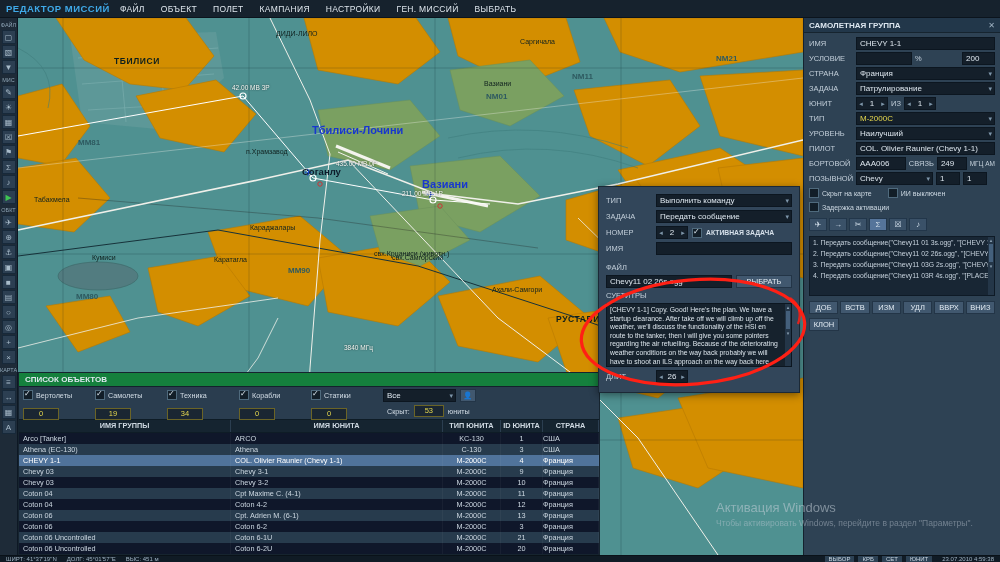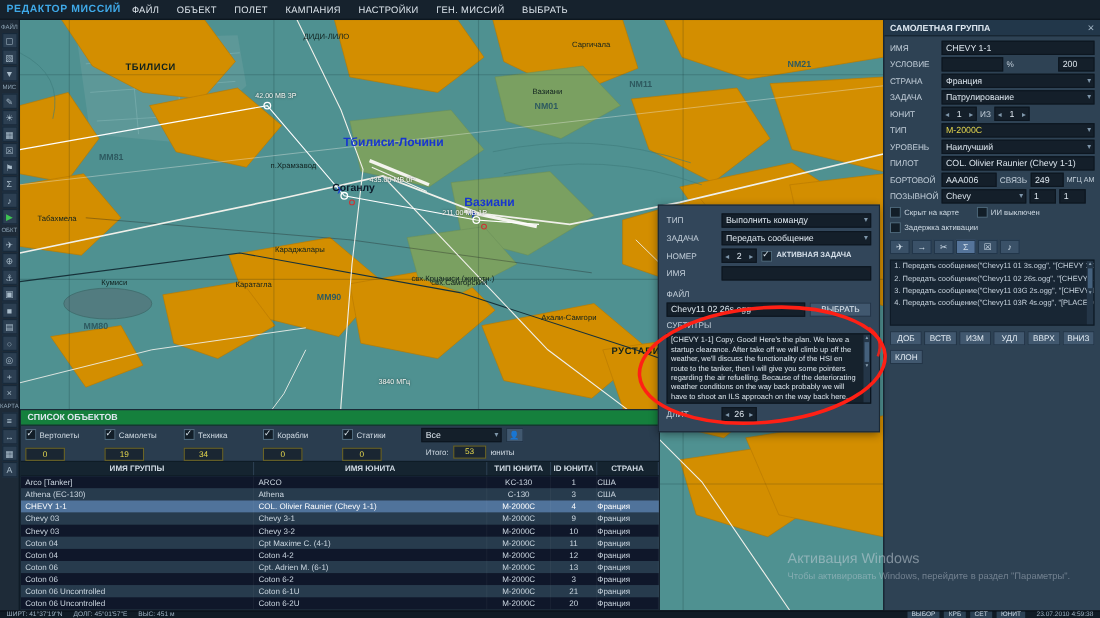--- a/index.html
+++ b/index.html
@@ -217,21 +217,21 @@
     </svg>
     <div class="map-labels">
 
     <span class="m-town" style="left: 258px; top: 12px;">ДИДИ-ЛИЛО</span>
         <span class="m-town" style="left: 502px; top: 20px;">Саргичала</span>
         <span class="m-grid" style="left: 698px; top: 36px;">NM21</span>
         <span class="m-grid" style="left: 554px; top: 54px;">NM11</span>
         <span class="m-city" style="left: 96px; top: 38px;">ТБИЛИСИ</span>
         <span class="m-town" style="left: 466px; top: 62px;">Вазиани</span>
         <span class="m-grid" style="left: 468px; top: 74px;">NM01</span>
-        <span class="m-grid" style="left: 72px; top: 120px;">MM81</span>
+        <span class="m-grid" style="left: 60px; top: 120px;">MM81</span>
         <span class="m-air" style="left: 294px; top: 106px;">Тбилиси-Лочини</span>
         <span class="m-town" style="left: 228px; top: 130px;">п.Храмзавод</span>
         <span class="m-bold" style="left: 284px; top: 148px;">Соганлу</span>
         <span class="m-air" style="left: 404px; top: 160px;">Вазиани</span>
         <span class="m-town" style="left: 16px; top: 178px;">Табахмела</span>
         <span class="m-town" style="left: 232px; top: 206px;">Караджалары</span>
         <span class="m-town" style="left: 356px; top: 232px;">свх.Крцаниси (животн.)</span>
         <span class="m-town" style="left: 74px; top: 236px;">Кумиси</span>
         <span class="m-town" style="left: 196px; top: 238px;">Каратагла</span>
         <span class="m-town" style="left: 374px; top: 236px;">свх.Самгорский</span>
@@ -477,21 +477,21 @@
     </div>
     <div class="ol-countrow">
       <div class="ol-filters">
 
       <div class="ol-countslot"><span class="countbox">0</span></div>
           <div class="ol-countslot"><span class="countbox">19</span></div>
           <div class="ol-countslot"><span class="countbox">34</span></div>
           <div class="ol-countslot"><span class="countbox">0</span></div>
           <div class="ol-countslot"><span class="countbox">0</span></div>
         </div>
-      <span class="total-lbl">Итого:</span>
+      <span class="total-lbl">Скрыт:</span>
       <span class="countbox total">53</span>
       <span class="units-lbl">юниты</span>
     </div>
     <div class="ol-header">
 
     <div>ИМЯ ГРУППЫ</div>
         <div>ИМЯ ЮНИТА</div>
         <div>ТИП ЮНИТА</div>
         <div>ID ЮНИТА</div>
         <div>СТРАНА</div>

